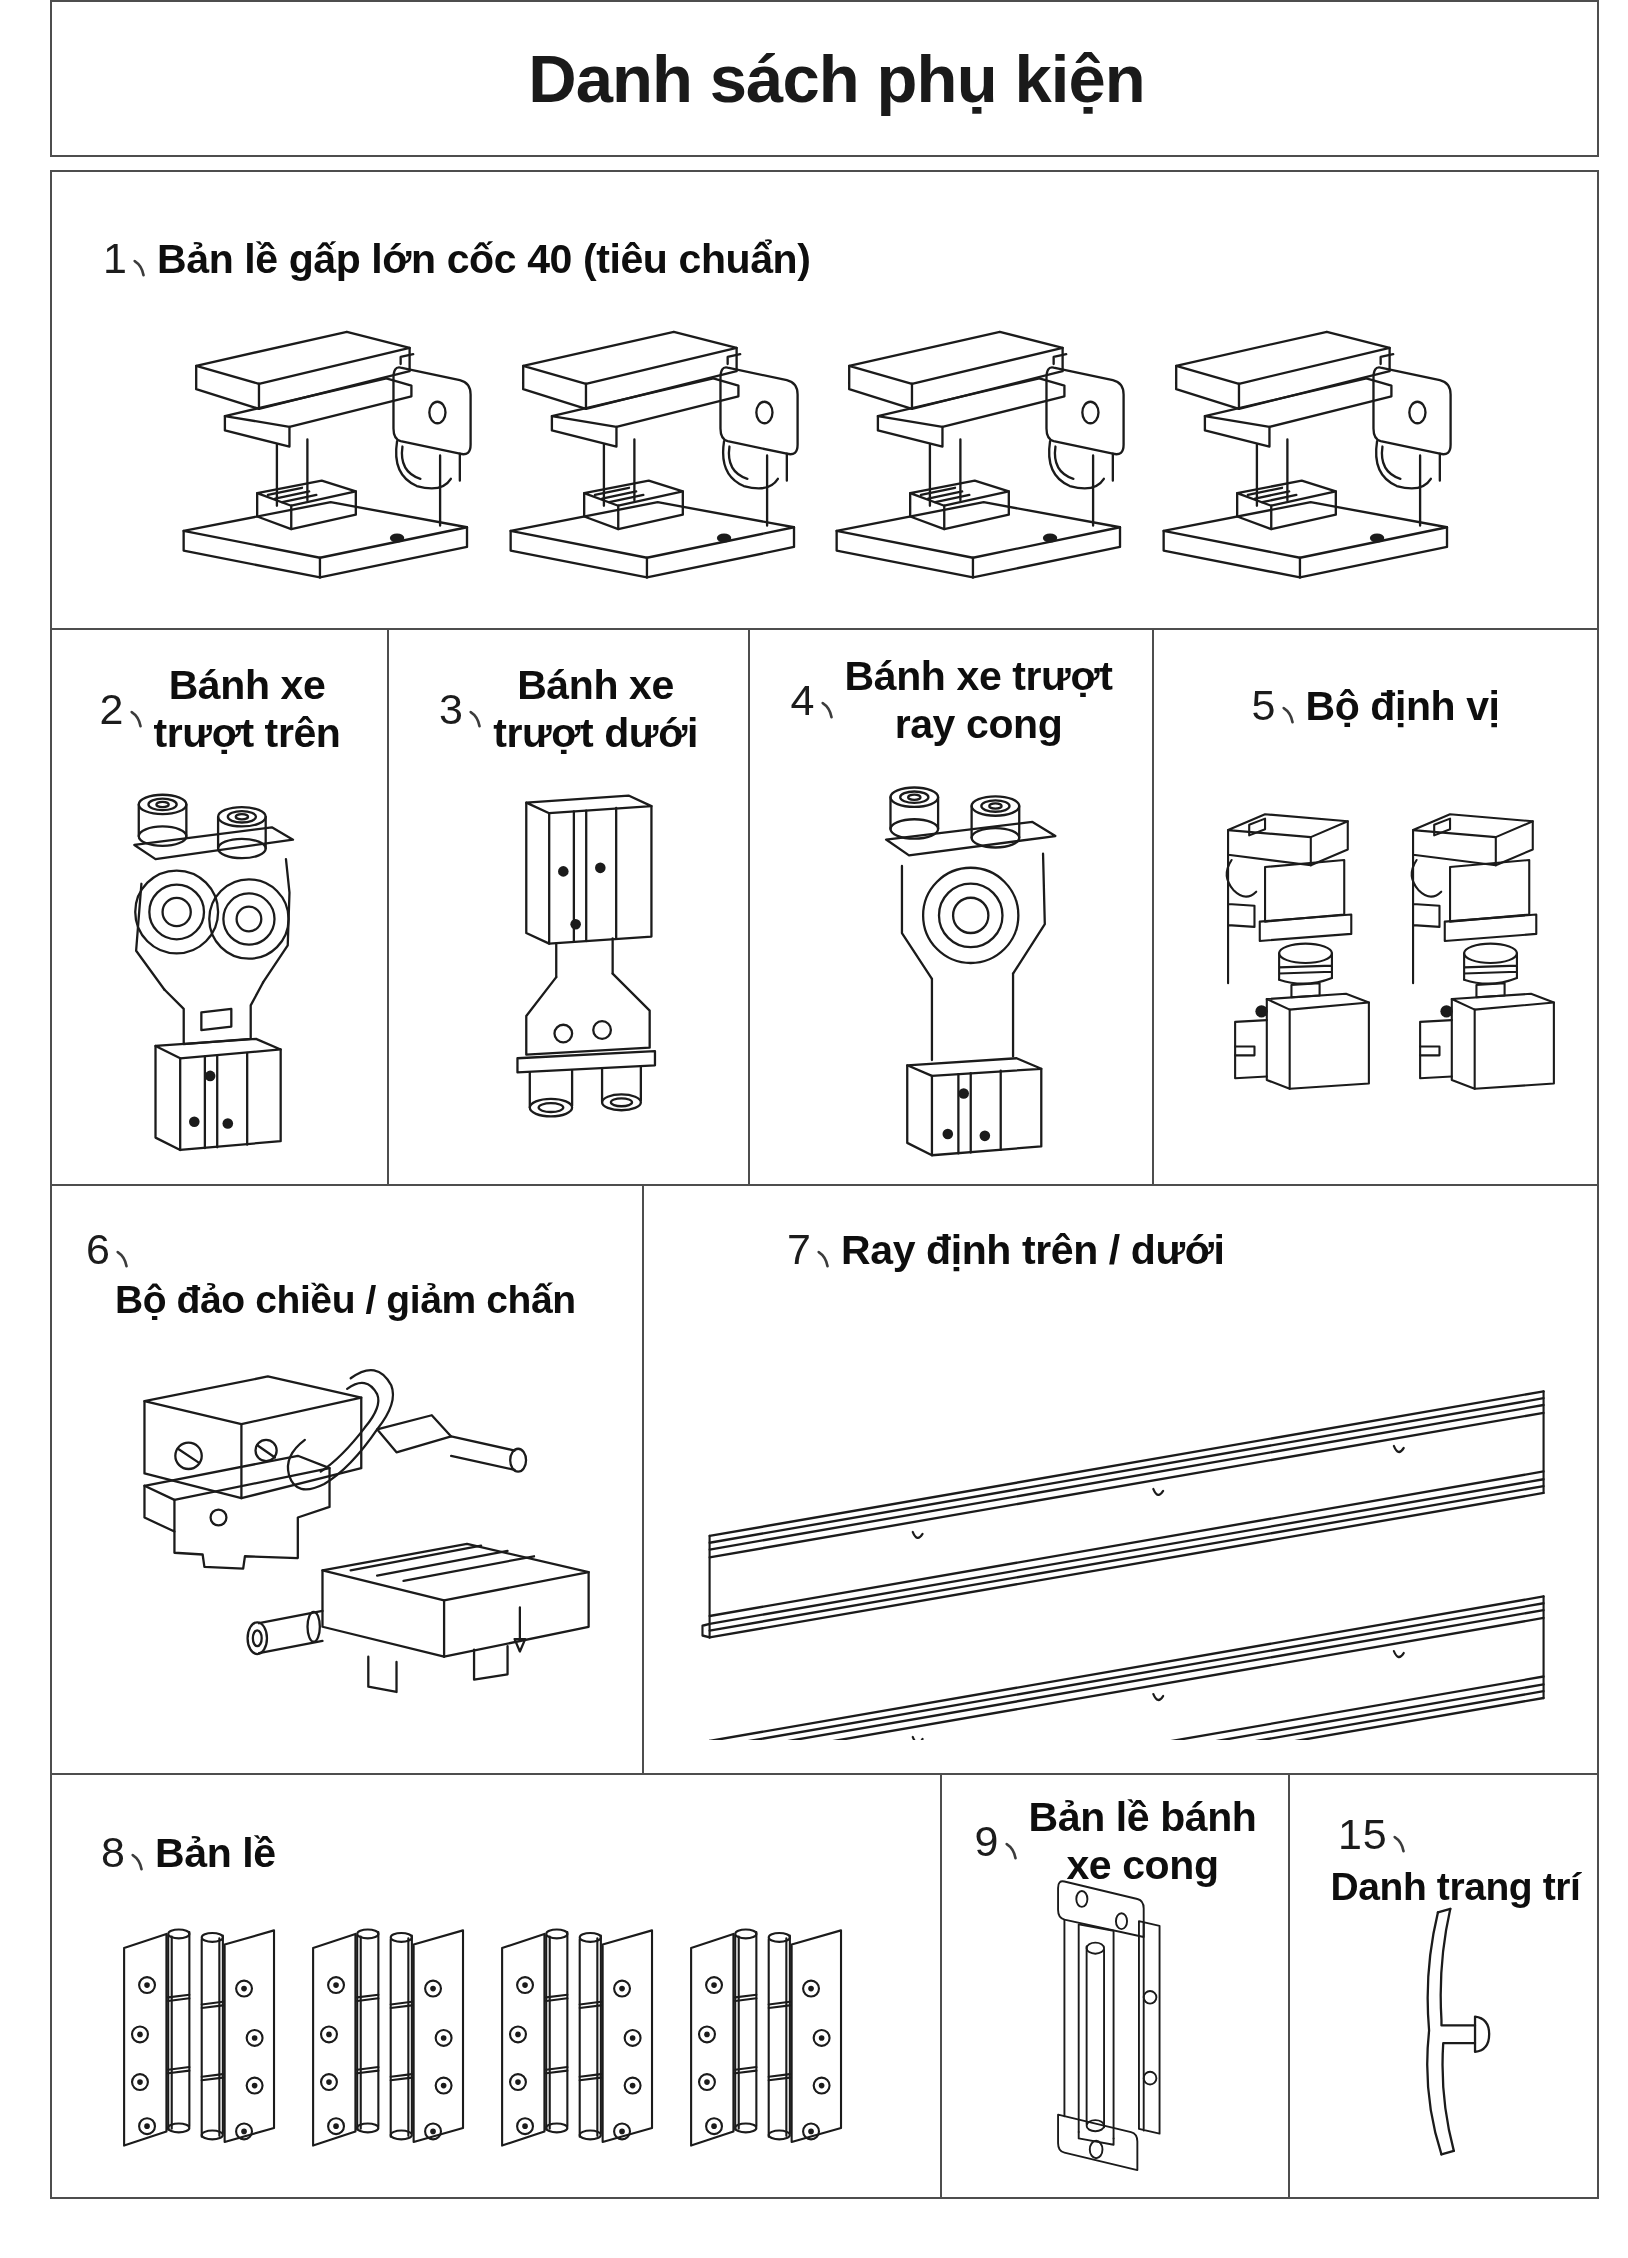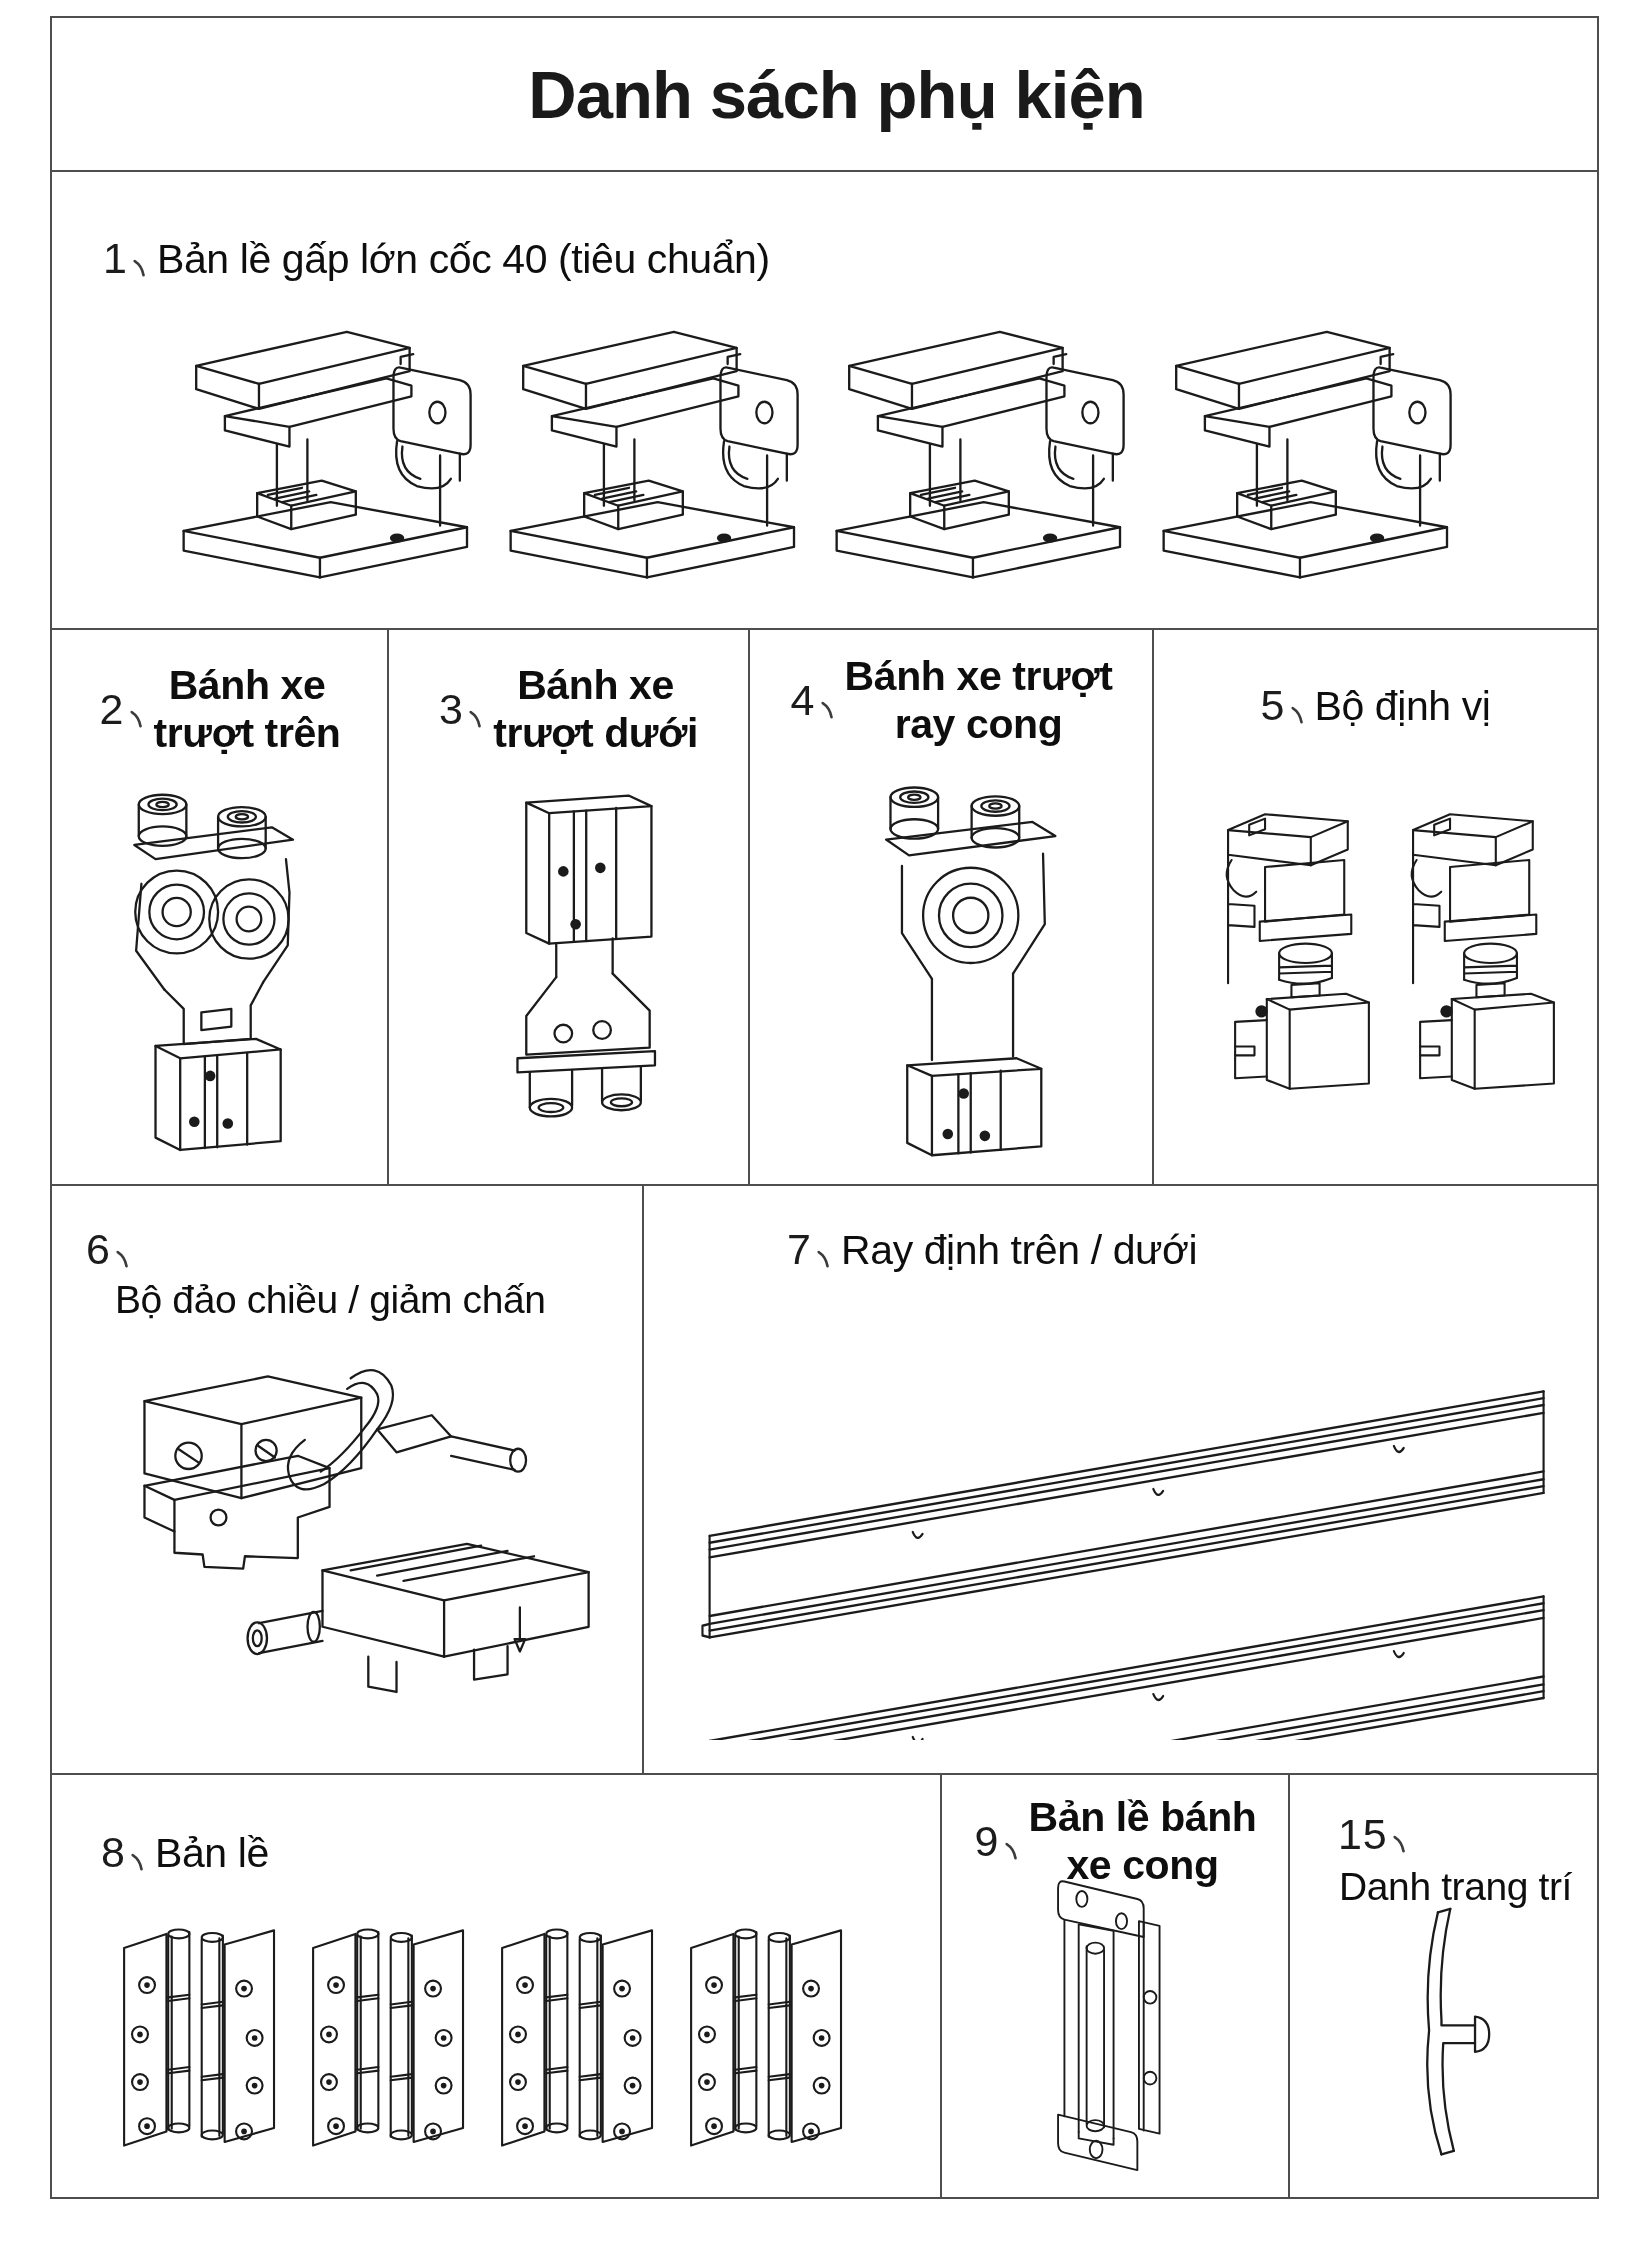--- a/index.html
+++ b/index.html
@@ -11,21 +11,21 @@
   .box{position:absolute;border:2.6px solid #4e4e4e;background:#fff;box-sizing:border-box;}
   .title-box{display:flex;align-items:center;justify-content:center;}
   .page-title{margin:0;font-size:67px;font-weight:700;letter-spacing:-0.9px;color:#1a1a1a;}
   .lblrow{position:absolute;display:flex;gap:8.8px;white-space:nowrap;}
   .row-inline{align-items:baseline;}
   .row-stacked{align-items:center;}
   .center{left:0;right:0;justify-content:center;}
   .numgrp{display:inline-flex;align-items:baseline;gap:4.4px;}
   .num{font-size:43px;font-weight:400;color:#1c1c1c;letter-spacing:0.9px;}
   .comma{display:inline-block;transform:translateY(4.4px);}
-  .lbl{font-size:41px;font-weight:400;color:#0e0e0e;letter-spacing:-0.4px;}
+  .lbl{font-size:41px;font-weight:700;color:#0e0e0e;letter-spacing:-0.4px;}
   .stack{display:flex;flex-direction:column;align-items:center;line-height:1.16;
          font-size:41px;font-weight:700;color:#0e0e0e;letter-spacing:-0.4px;white-space:nowrap;}
   .lbl-sm{font-size:39px;margin-left:24px;}
   .draw{position:absolute;}
   .defs-svg{position:absolute;width:0;height:0;overflow:hidden;}
 </style>
 </head>
 <body>
 
 <div class="page">
@@ -264,21 +264,21 @@
       <symbol id="sym-trim" viewBox="0 0 120 300">
         <g fill="none" stroke="#1b1b1b" stroke-width="2.6" stroke-linejoin="round" stroke-linecap="round">
           <path d="M52 14 Q36 80 42 148 Q34 220 56 288"></path>
           <path d="M66 10 Q52 72 56 136 L56 142 L94 142 L94 132 Q110 134 110 152 Q110 170 94 172 L94 162 L58 162 Q54 224 70 284"></path>
           <path d="M52 14 L66 10 M56 288 L70 284 M94 142 L94 162"></path>
         </g>
       </symbol>
     </defs>
   </svg>
 
-  <section class="box title-box" style="left:50px;top:16px;width:1549px;height:157px;padding-left:24px;">
+  <section class="box title-box" style="left:50px;top:0;width:1549px;height:157px;padding-left:24px;">
     <h1 class="page-title">Danh sách phụ kiện</h1>
   </section>
 
   <section class="box" style="left:50px;top:170px;width:1549px;height:461px;">
     <div class="lblrow row-inline" style="left:51px;top:62px;">
       <span class="numgrp">
           <span class="num">1</span>
           <span class="comma"><svg width="16" height="19.4" viewBox="0 0 18 22">
               <path d="M3 3 Q11 8 13 19" stroke="#3c3c3c" stroke-width="3" fill="none" stroke-linecap="round"></path>
             </svg></span>

